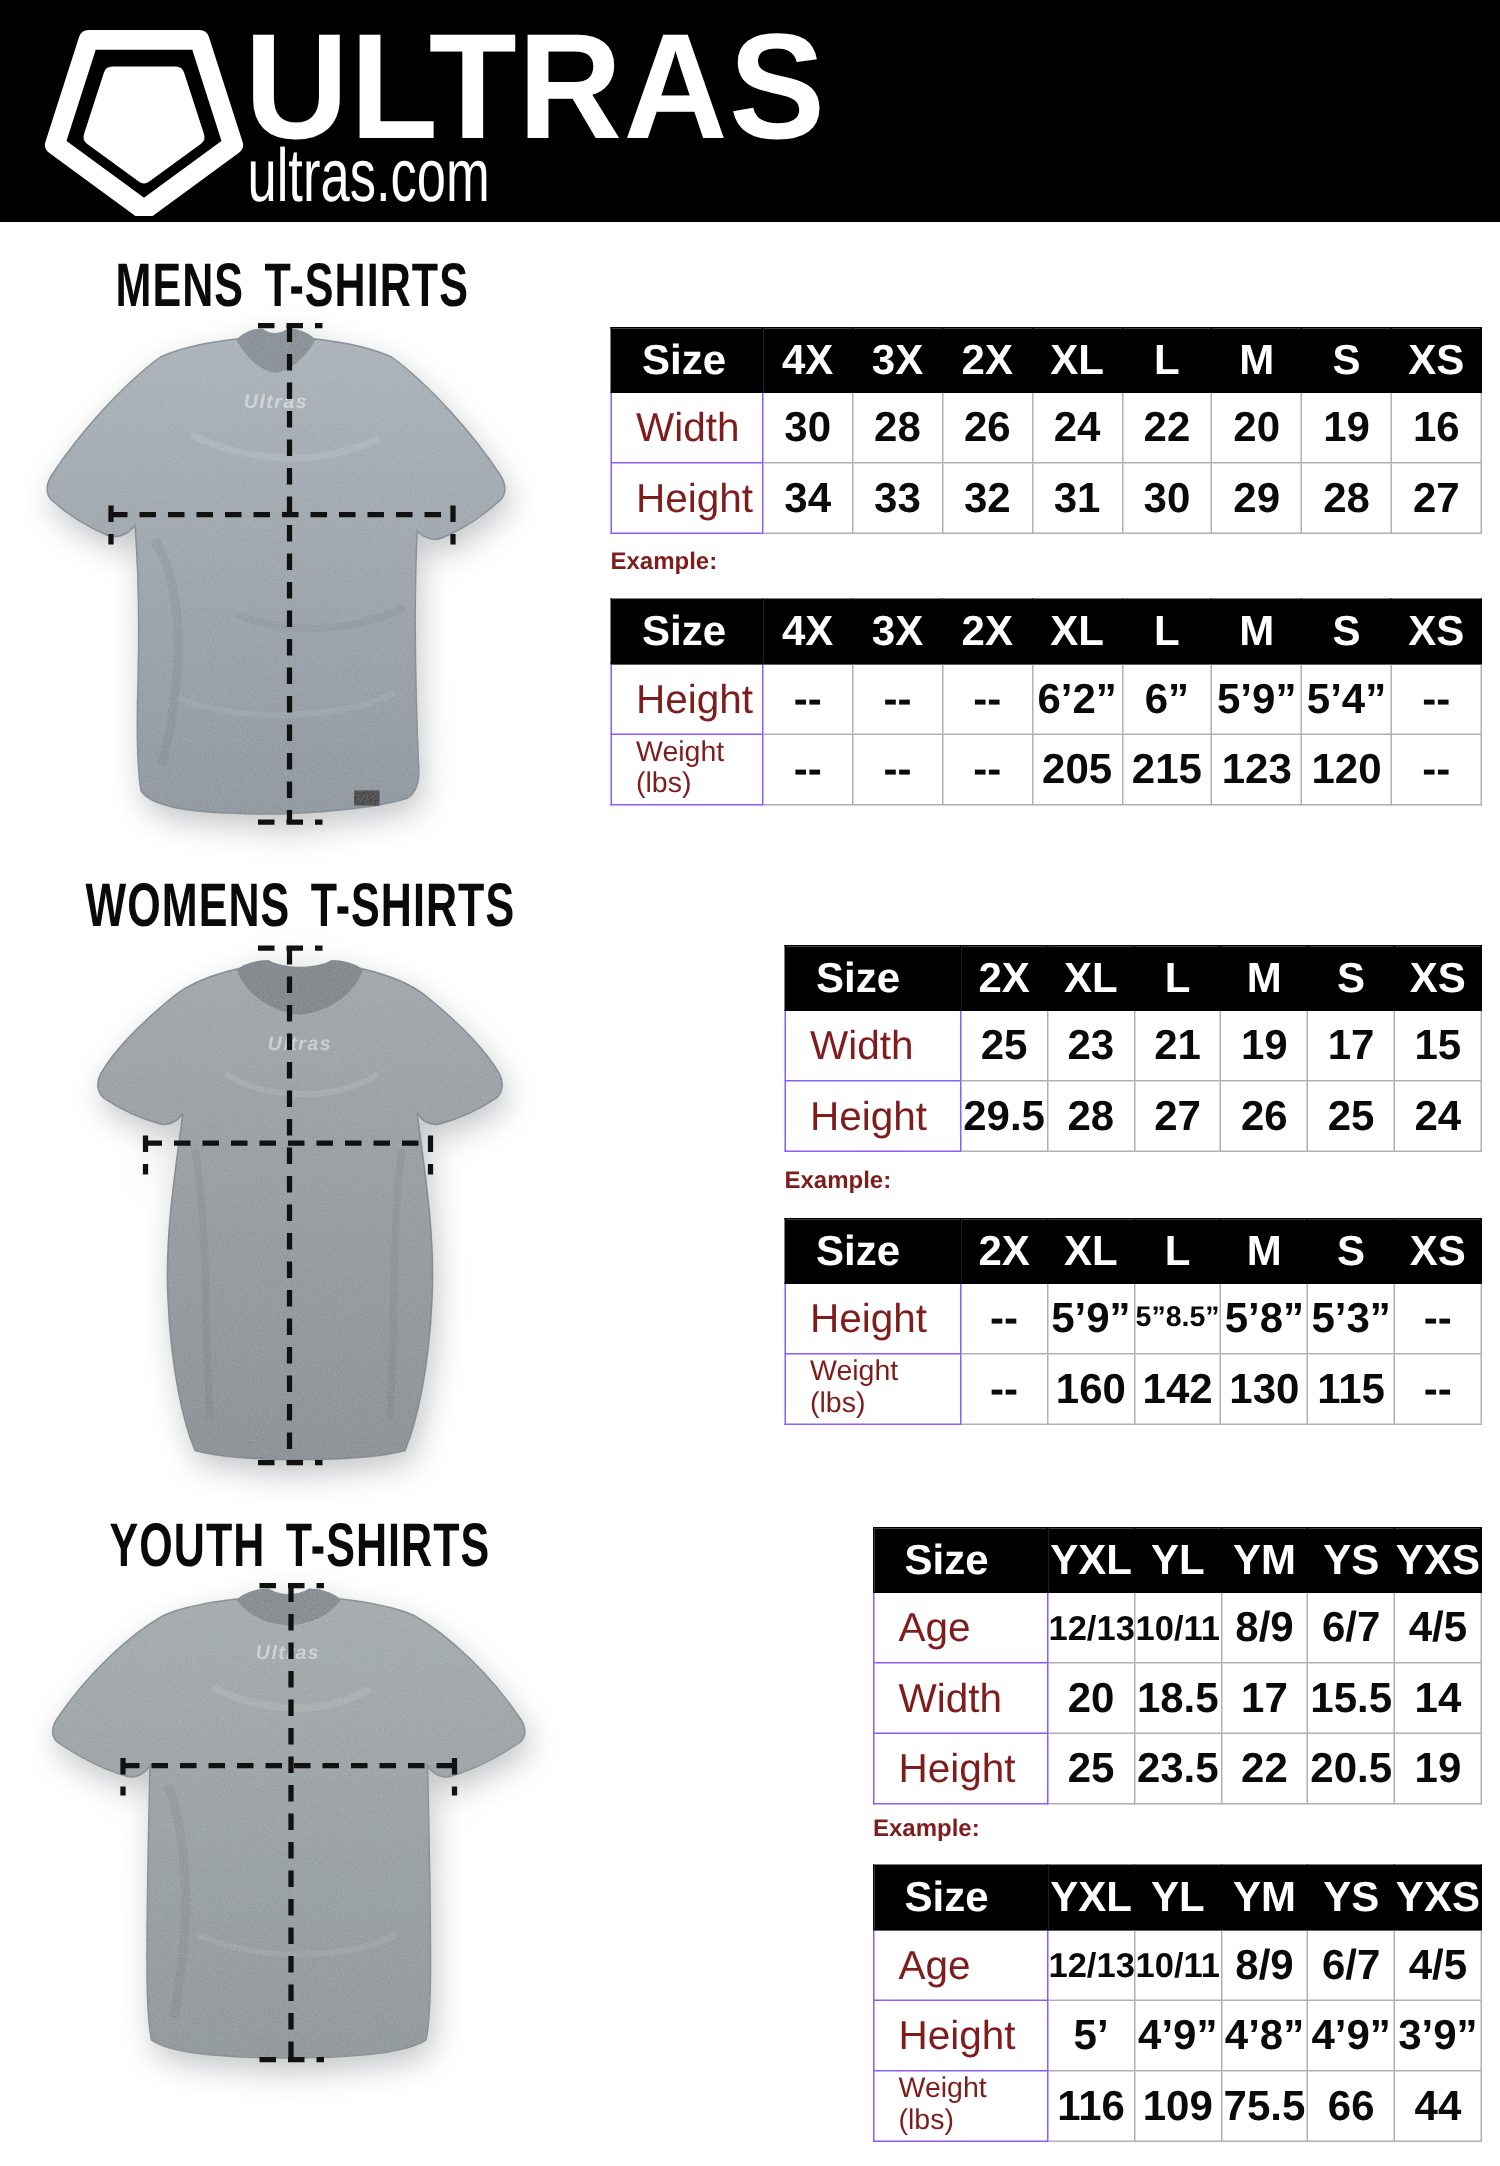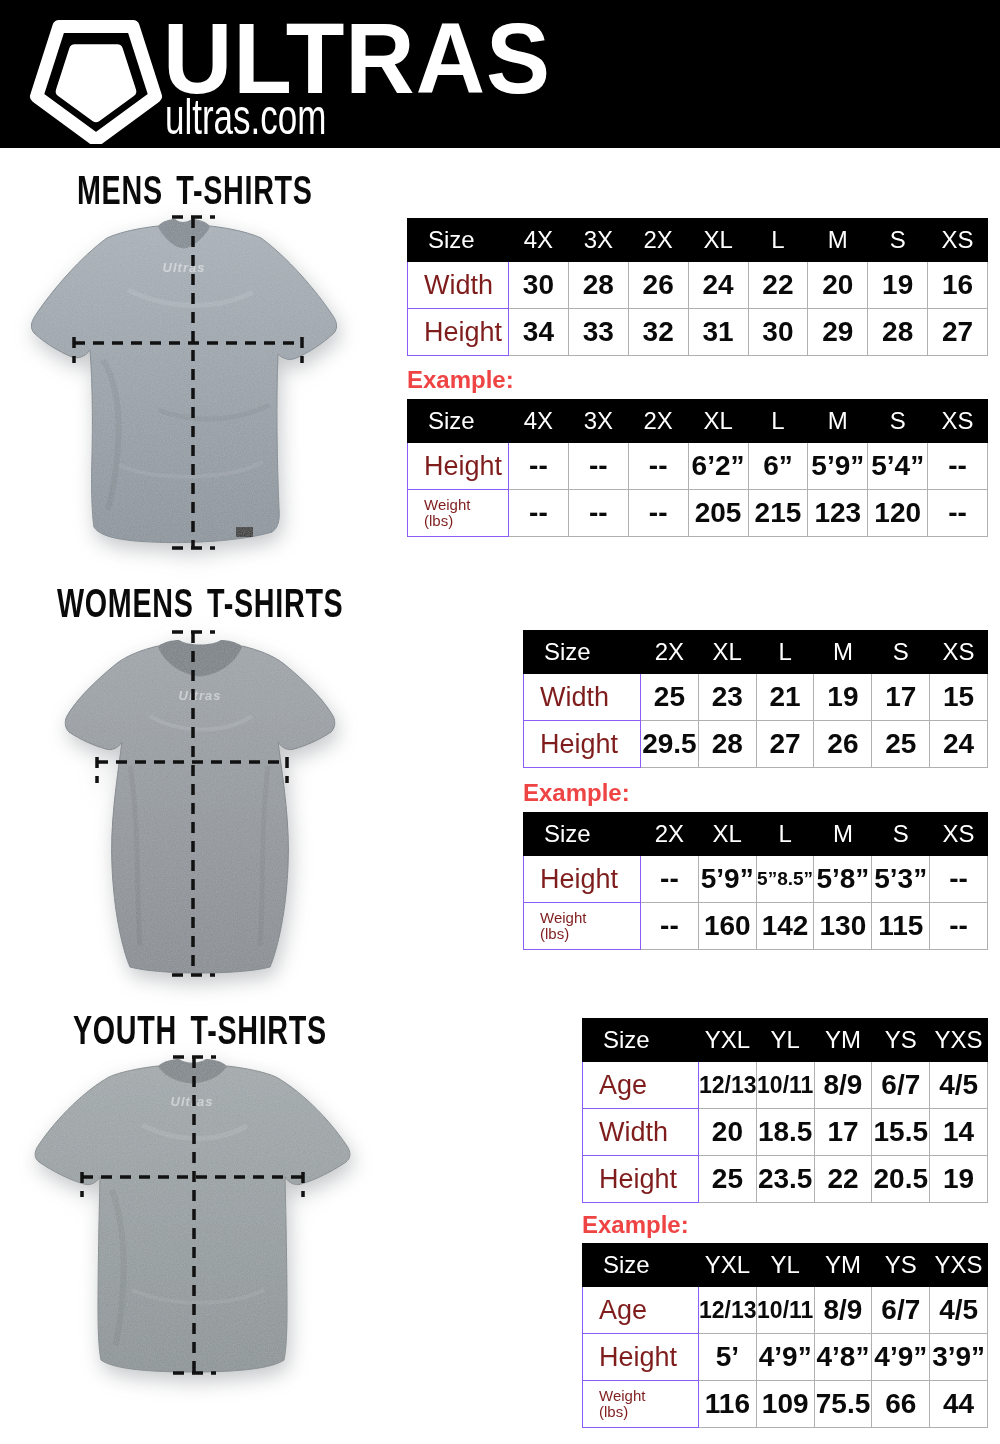--- a/index.html
+++ b/index.html
@@ -29,32 +29,32 @@
   
   table{position:absolute;border-collapse:collapse;table-layout:fixed;background:#fff;}
   #t-m1{left:407px;top:218px;width:581px;}
   #t-m2{left:407px;top:399px;width:581px;}
   #t-w1{left:523px;top:630px;width:465px;}
   #t-w2{left:523px;top:812px;width:465px;}
   #t-y1{left:582px;top:1018px;width:406px;}
   #t-y2{left:582px;top:1243px;width:406px;}
   thead tr{height:43px;}
   tbody tr{height:47px;}
-  thead th{background:#000;color:#fff;border:1px solid #000;font-size:24px;font-weight:normal;
+  thead th{background:#000;color:#fff;border:1px solid #000;font-size:28px;font-weight:bold;
            text-align:center;padding:0;}
   thead th.col-label{text-align:left;padding-left:20px;}
   tbody th{border:1px solid #8b5cf6;font-size:27px;font-weight:normal;color:#7f1d1d;
            text-align:left;padding-left:16px;background:#fff;}
-  tbody th.two-line{font-size:15px;line-height:1.1;white-space:pre-line;}
+  tbody th.two-line{font-size:19px;line-height:1.1;white-space:pre-line;}
   tbody td{border:1px solid #b0b0b0;font-size:28px;font-weight:bold;color:#0a0a0a;
            text-align:center;padding:0;background:#fff;}
   tbody td.small{font-size:23px;}
   tbody td.xsmall{font-size:19px;}
   
-  .example{position:absolute;font-size:24px;font-weight:bold;color:#ef4444;}
+  .example{position:absolute;font-size:16px;font-weight:bold;color:#7f1d1d;}
   #ex-m{left:407px;top:366px;}
   #ex-w{left:523px;top:779px;}
   #ex-y{left:582px;top:1211px;}
 </style>
 </head>
 <body>
 
 <div class="page">
 
   <header class="topbar">

